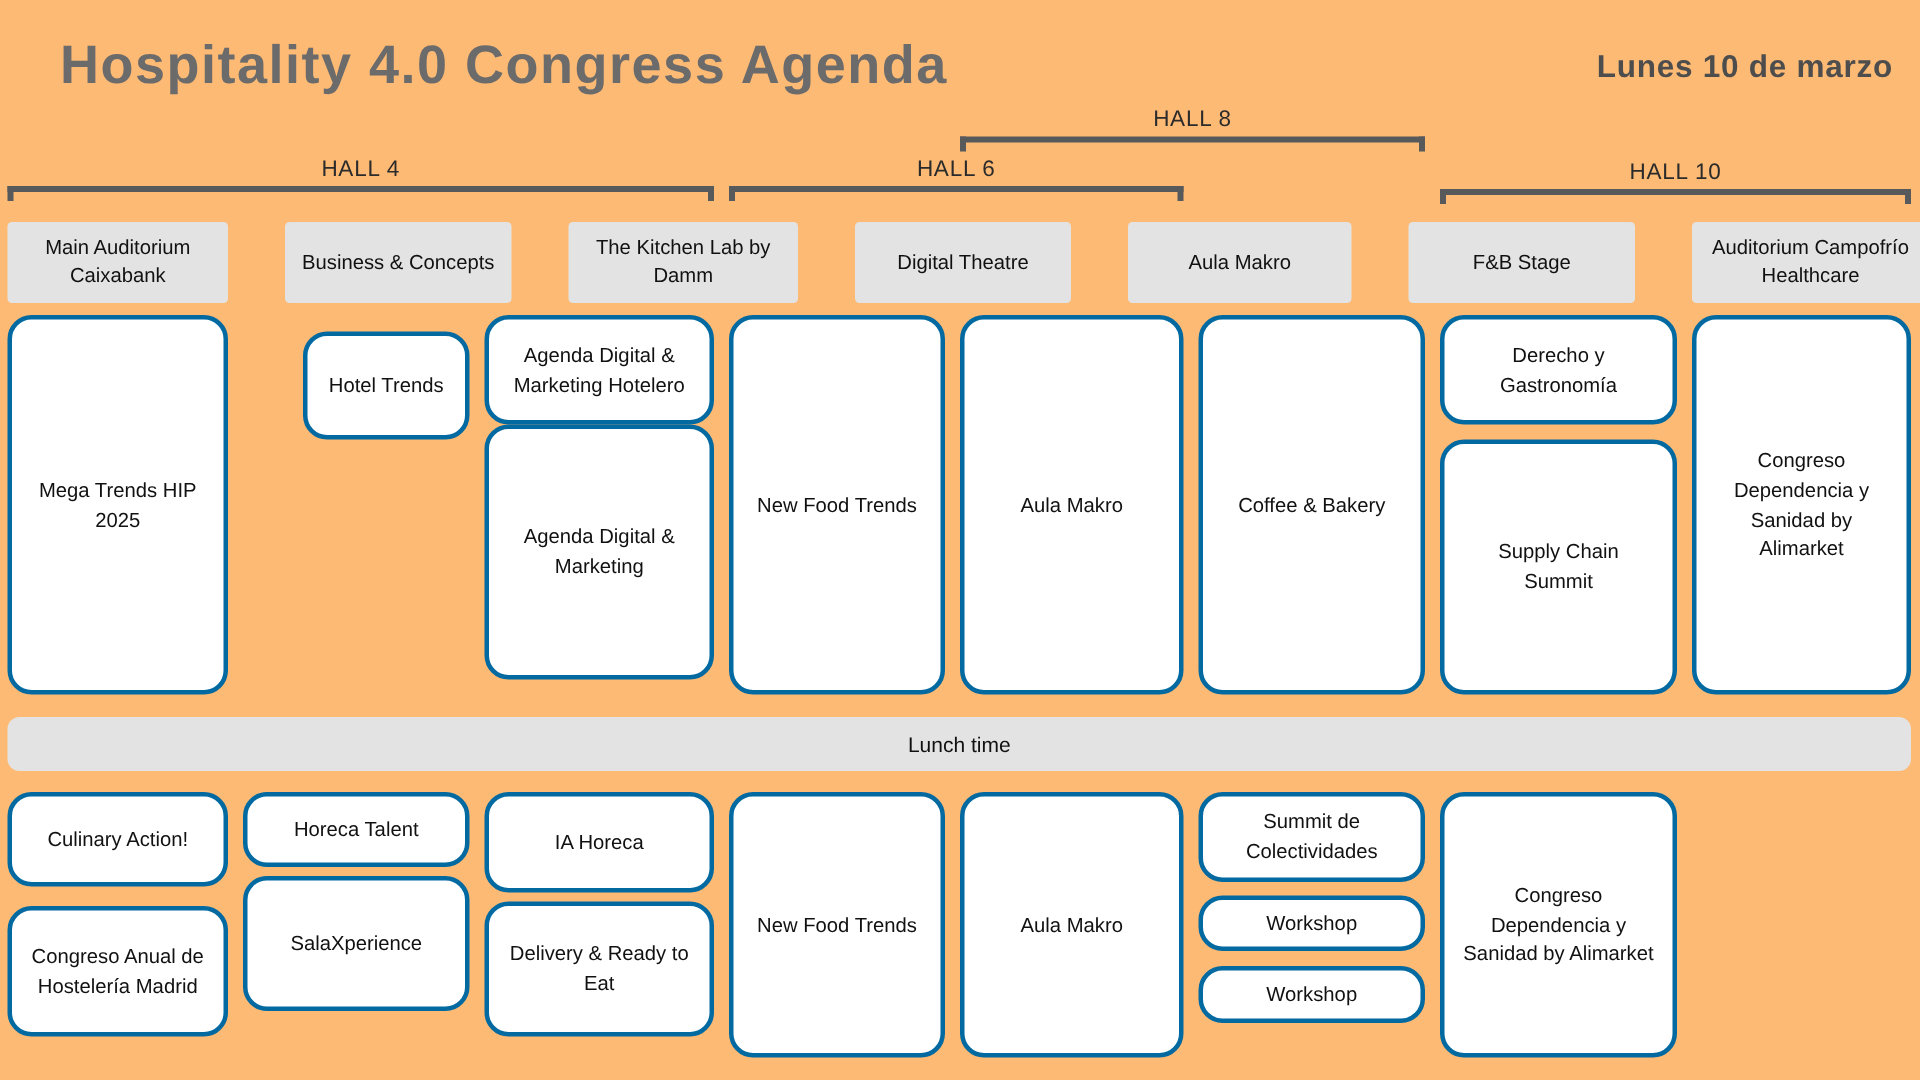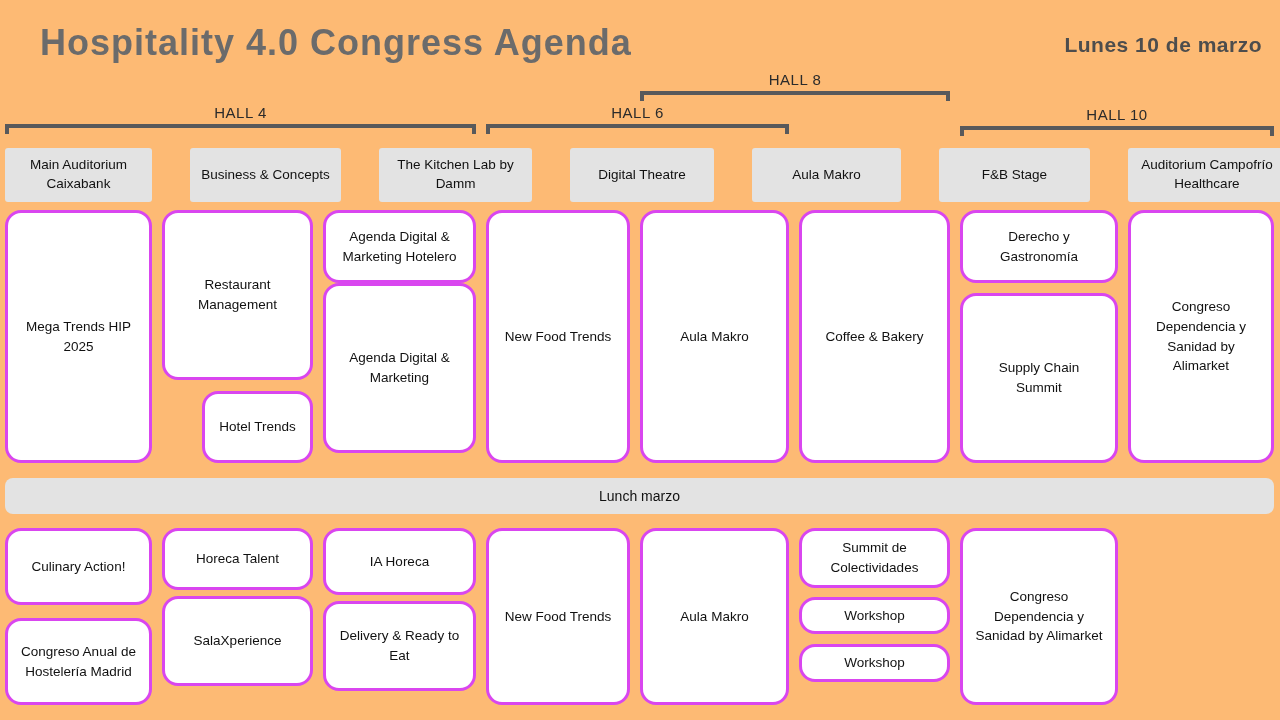--- a/index.html
+++ b/index.html
@@ -63,21 +63,21 @@
     font-size: 13.5px;
     color: #111111;
     padding: 4px 10px;
     line-height: 1.4;
   }
   .morning-row { top: 210px; height: 253px; }
   .afternoon-row { top: 528px; height: 177px; }
   .col { display: flex; flex-direction: column; }
   .card {
     background: #ffffff;
-    border: 3px solid #d946ef;
+    border: 3px solid #0369a1;
     border-radius: 16px;
     display: flex;
     align-items: center;
     justify-content: center;
     text-align: center;
     font-size: 13.5px;
     color: #111111;
     padding: 6px 12px;
     line-height: 1.45;
   }
@@ -130,21 +130,20 @@
     <div class="hdr">Aula Makro</div>
     <div class="hdr">F&amp;B Stage</div>
     <div class="hdr">Auditorium Campofrío Healthcare</div>
   </div>
 
   <div class="row morning-row">
     <div class="col">
       <div class="card fill">Mega Trends HIP 2025</div>
     </div>
     <div class="col">
-      <div class="card" style="height:170px;">Restaurant Management</div>
       <div class="card" style="height:72px; margin-top:11px;margin-left:40px;">Hotel Trends</div>
     </div>
     <div class="col">
       <div class="card" style="height:73px;">Agenda Digital &amp; Marketing Hotelero</div>
       <div class="card" style="height:170px; ">Agenda Digital &amp; Marketing</div>
     </div>
     <div class="col">
       <div class="card fill">New Food Trends</div>
     </div>
     <div class="col">
@@ -155,29 +154,29 @@
     </div>
     <div class="col">
       <div class="card" style="height:73px;">Derecho y Gastronomía</div>
       <div class="card" style="height:170px; margin-top:10px;text-align:center;">Supply Chain Summit</div>
     </div>
     <div class="col">
       <div class="card fill">Congreso Dependencia y Sanidad by Alimarket</div>
     </div>
   </div>
 
-  <div class="lunch-bar">Lunch marzo</div>
+  <div class="lunch-bar">Lunch time</div>
 
   <div class="row afternoon-row">
     <div class="col">
-      <div class="card" style="height:77px;text-align:right;">Culinary Action!</div>
+      <div class="card" style="height:63px;text-align:right;">Culinary Action!</div>
       <div class="card" style="height:87px; margin-top:13px;">Congreso Anual de Hostelería Madrid</div>
     </div>
     <div class="col">
-      <div class="card" style="height:62px;">Horeca Talent</div>
+      <div class="card" style="height:50px;">Horeca Talent</div>
       <div class="card" style="height:90px; margin-top:6px;">SalaXperience</div>
     </div>
     <div class="col">
       <div class="card" style="height:67px;">IA Horeca</div>
       <div class="card" style="height:90px; margin-top:6px;">Delivery &amp; Ready to Eat</div>
     </div>
     <div class="col">
       <div class="card fill">New Food Trends</div>
     </div>
     <div class="col">

